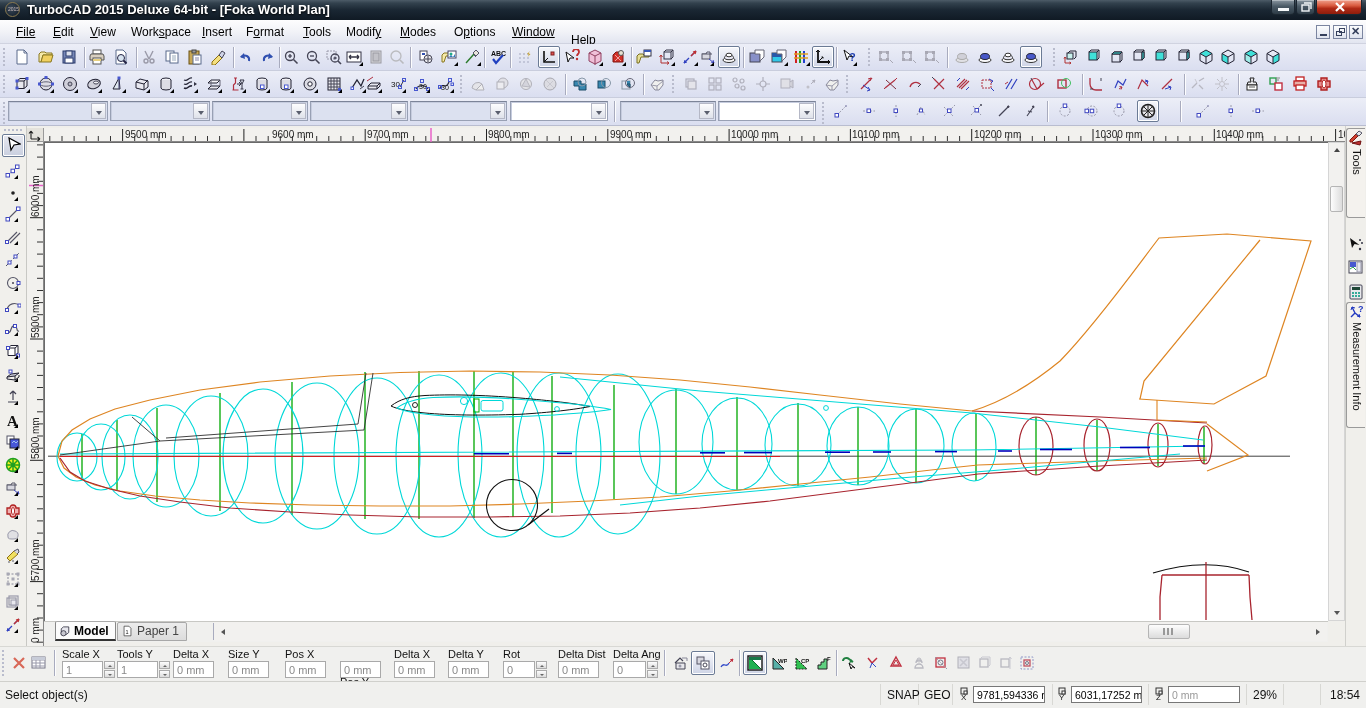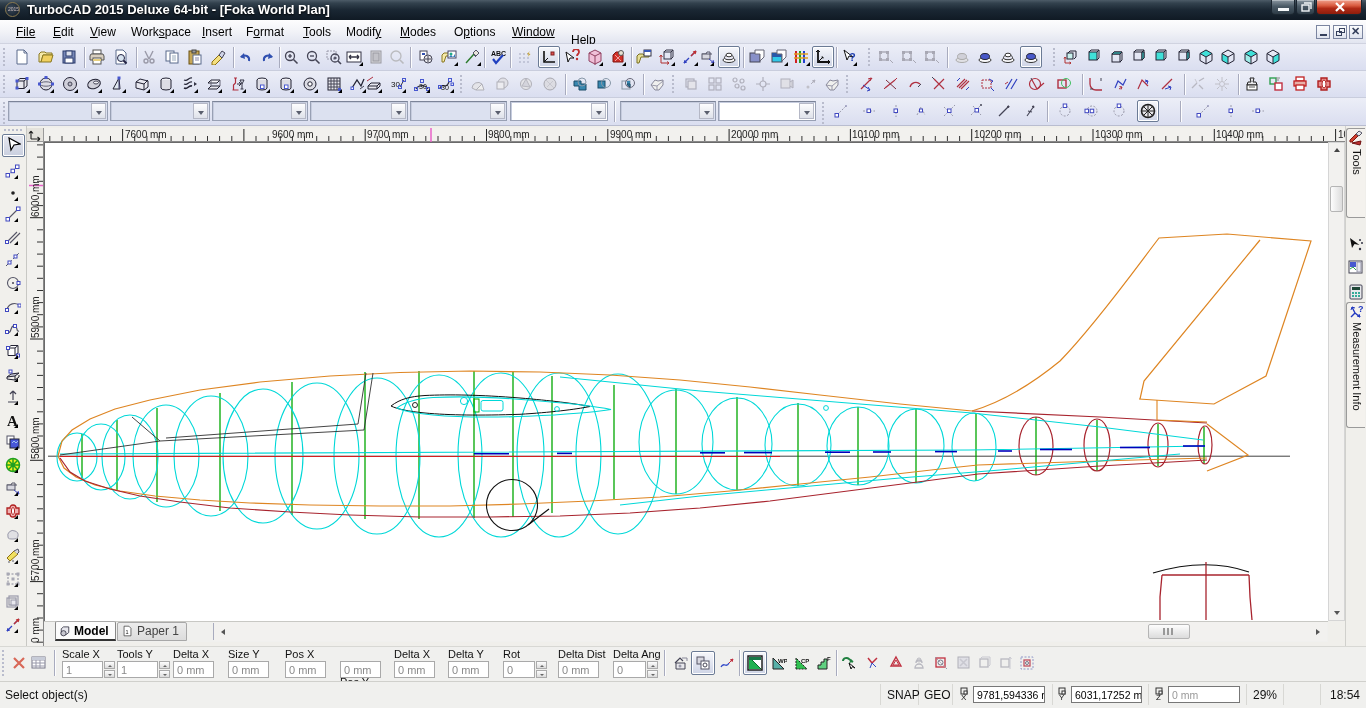--- a/index.html
+++ b/index.html
@@ -1057,26 +1057,26 @@
     <path d="M1250.7 8v5" stroke="#333"></path>
     <path d="M1262.8 8v5" stroke="#333"></path>
     <path d="M1275.0 8v5" stroke="#333"></path>
     <path d="M1287.1 8v5" stroke="#333"></path>
     <path d="M1299.2 8v5" stroke="#333"></path>
     <path d="M1311.3 8v5" stroke="#333"></path>
     <path d="M1323.5 8v5" stroke="#333"></path>
     <path d="M1335.6 1v12" stroke="#222"></path>
     <path d="M431 0v14" stroke="#e862c8" stroke-width="1.5"></path>
   </svg>
-<div class="rtext" style="left:125px;top:129px;">7600 mm</div>
+<div class="rtext" style="left:125px;top:129px;">9500 mm</div>
 <div class="rtext" style="left:246px;top:129px;margin-left:26px;">9600 mm</div>
 <div class="rtext" style="left:367px;top:129px;">9700 mm</div>
 <div class="rtext" style="left:488px;top:129px;">9800 mm</div>
 <div class="rtext" style="left:610px;top:129px;">9900 mm</div>
-<div class="rtext" style="left:731px;top:129px;">20000 mm</div>
+<div class="rtext" style="left:731px;top:129px;">10000 mm</div>
 <div class="rtext" style="left:852px;top:129px;">10100 mm</div>
 <div class="rtext" style="left:974px;top:129px;">10200 mm</div>
 <div class="rtext" style="left:1095px;top:129px;">10300 mm</div>
 <div class="rtext" style="left:1216px;top:129px;">10400 mm</div>
 <div class="rtext" style="left:1338px;top:129px;">10500 mm</div>
 <div class="abs ruler" style="left:27px;top:142px;width:17px;height:504px;border-right:1px solid #888;"></div>
 <svg class="abs" width="17" height="504" style="left:27px;top:142px;" viewBox="0 142 17 504">
     <path d="M10 132.8h6" stroke="#333"></path>
     <path d="M10 144.9h6" stroke="#333"></path>
     <path d="M10 157.1h6" stroke="#333"></path>

